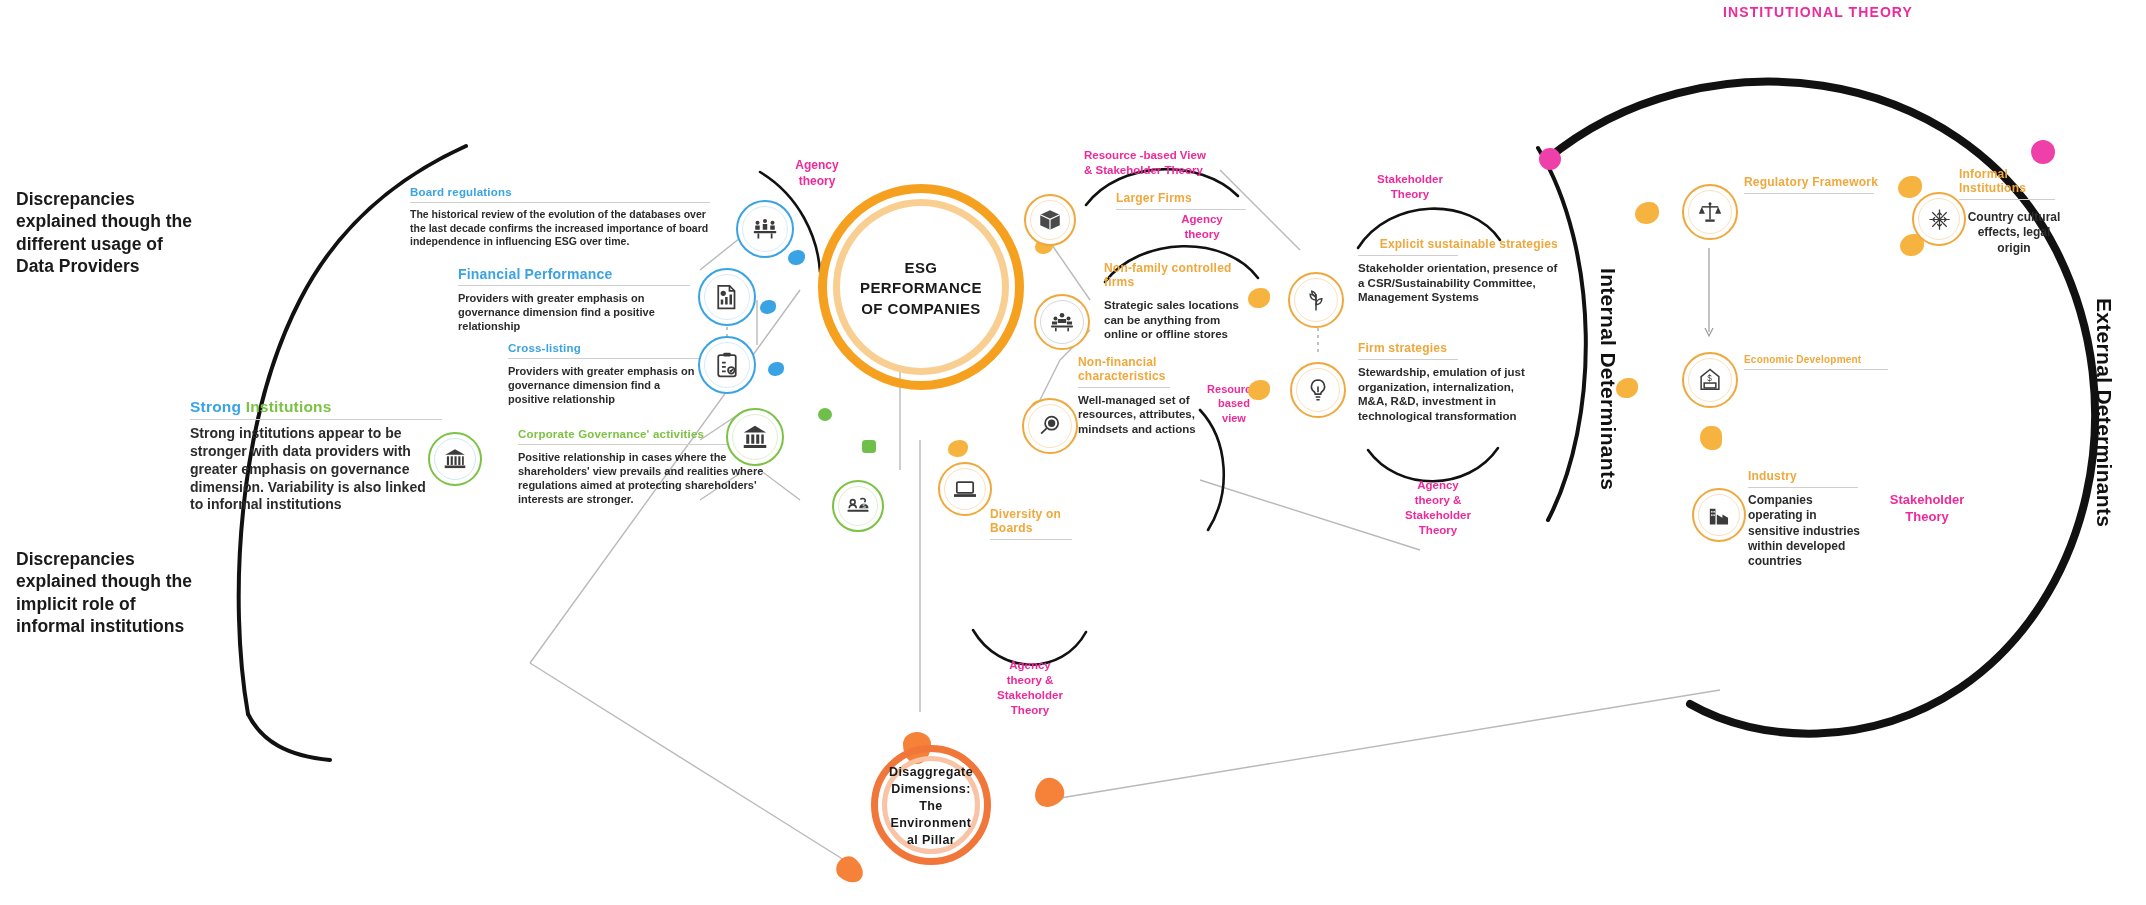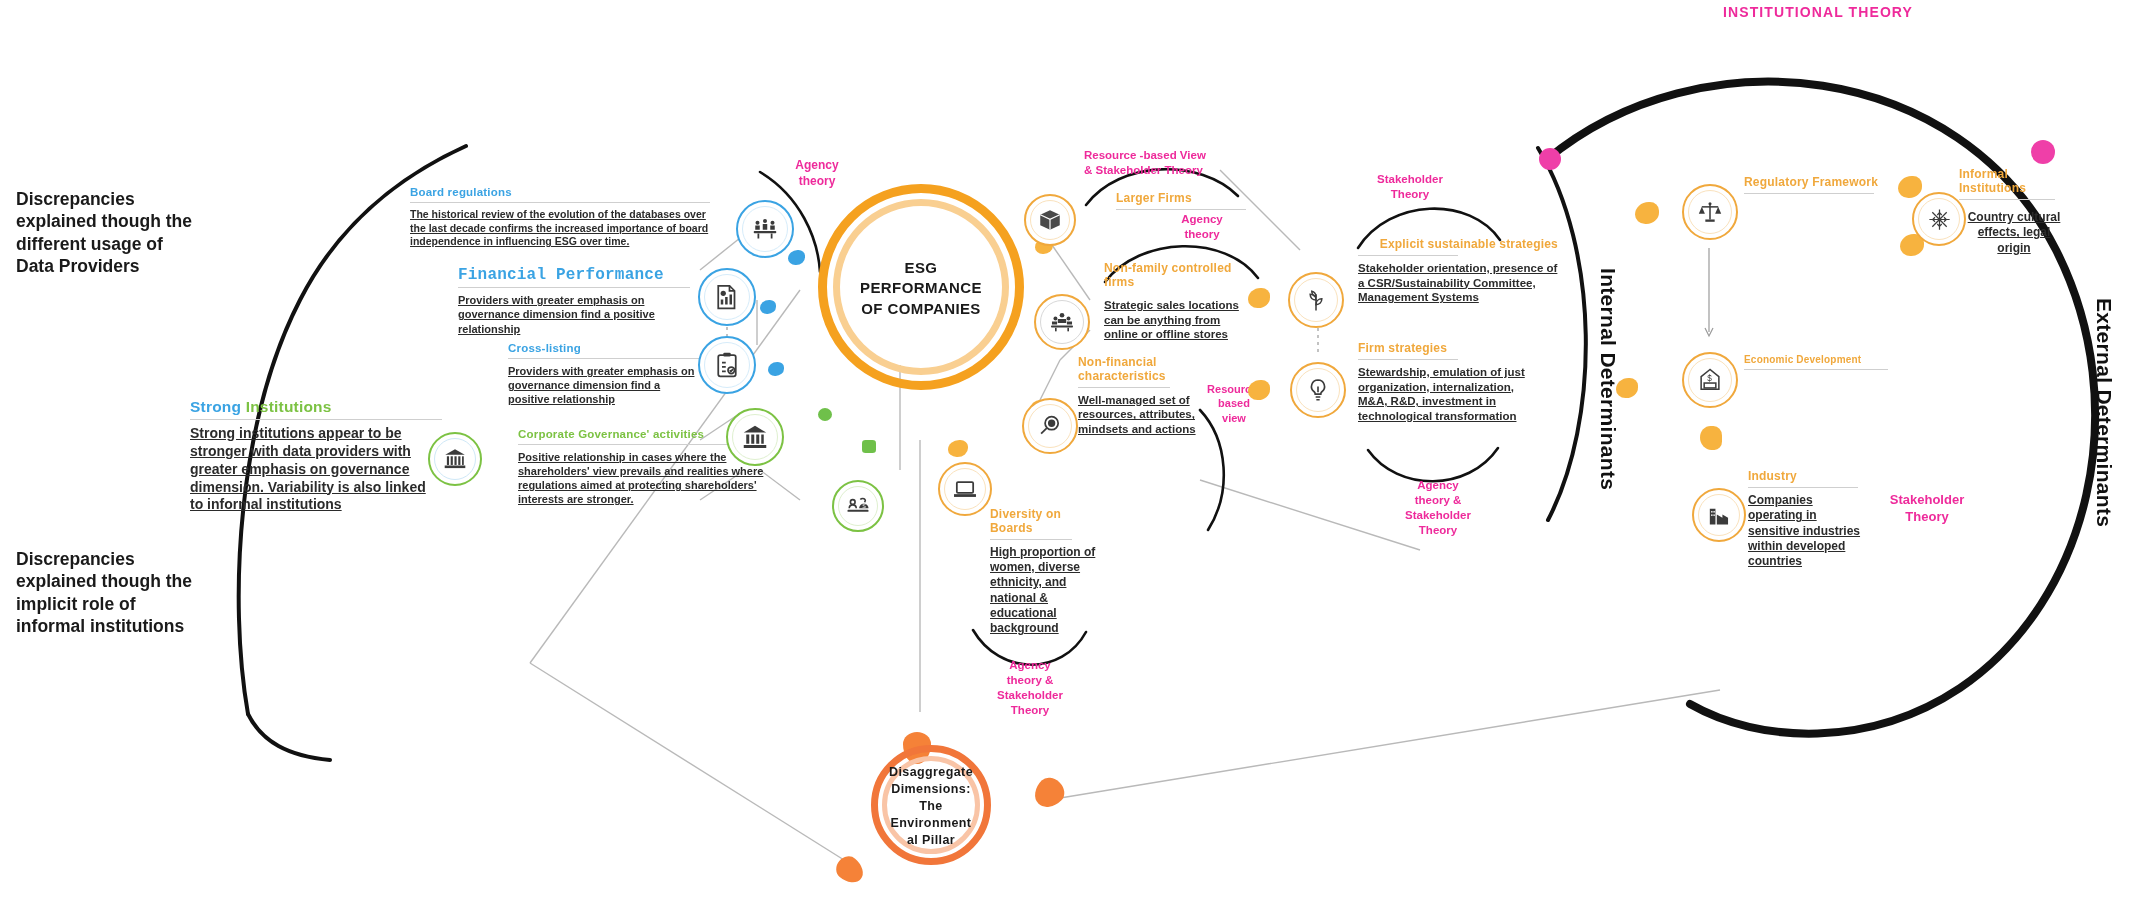--- a/index.html
+++ b/index.html
@@ -6,21 +6,21 @@
   body{width:2146px;height:905px;position:relative;overflow:hidden;
        font-family:"Liberation Sans","DejaVu Sans",sans-serif;color:#231f20;}
   #stage{position:absolute;inset:0;width:2146px;height:905px;}
   svg.layer{position:absolute;left:0;top:0;width:2146px;height:905px;pointer-events:none;}
 
   .abs{position:absolute;}
 
   
   .hdr{font-weight:700;letter-spacing:.2px;line-height:1.15;}
   .rule{height:1px;background:#cfcfcf;margin:3px 0 5px 0;}
-  .body{font-weight:700;color:#2b2b2b;line-height:1.28;text-decoration:underline;}
+  .body{font-weight:700;color:#2b2b2b;line-height:1.28;}
 
   .c-blue{color:#3aa3e3;}
   .c-green{color:#7cc243;}
   .c-orange{color:#f0a83c;}
 
   .bigleft{font-weight:700;font-size:17.5px;line-height:1.28;color:#1a1a1a;width:180px;}
 
   .theory{color:#ee2a9b;font-weight:700;font-size:12.5px;line-height:1.3;text-align:center;}
 
   
@@ -140,21 +140,21 @@
     </svg>
   </div>
 
   <div class="abs" style="left:410px;top:186px;width:300px;">
     <div class="hdr c-blue" style="font-size:11.5px;">Board regulations</div>
     <div class="rule"></div>
     <div class="body" style="font-size:10.5px;">The historical review of the evolution of the databases over the last decade confirms the increased importance of board independence in influencing ESG over time.</div>
   </div>
 
   <div class="abs" style="left:458px;top:266px;width:232px;">
-    <div class="hdr c-blue" style="font-size:16px;font-family:Liberation Mono, monospace;">Financial Performance</div>
+    <div class="hdr c-blue" style="font-size:14px;">Financial Performance</div>
     <div class="rule"></div>
     <div class="body" style="font-size:11px;">Providers with greater emphasis on governance dimension find a positive relationship</div>
   </div>
 
   <div class="abs" style="left:508px;top:342px;width:196px;">
     <div class="hdr c-blue" style="font-size:11.5px;">Cross-listing</div>
     <div class="rule"></div>
     <div class="body" style="font-size:11px;">Providers with greater emphasis on governance dimension find a positive relationship</div>
   </div>
 
@@ -307,21 +307,20 @@
     <div class="body" style="font-size:11.5px;">Well-managed set of resources, attributes, mindsets and actions</div>
   </div>
 
   <div class="abs" style="left:1194px;top:382px;width:80px;">
     <div class="theory" style="font-size:11px;">Resource-<br>based<br>view</div>
   </div>
 
   <div class="abs" style="left:990px;top:508px;width:110px;">
     <div class="hdr c-orange" style="font-size:12px;">Diversity on Boards</div>
     <div class="rule" style="width:82px;"></div>
-    <div class="body" style="font-size:12px;">High proportion of women, diverse ethnicity, and national &amp; educational background</div>
   </div>
   <div class="abs" style="left:978px;top:658px;width:104px;">
     <div class="theory" style="font-size:11.5px;">Agency<br>theory &amp;<br>Stakeholder<br>Theory</div>
   </div>
 
   <div class="bub" style="left:1288px;top:272px;width:56px;height:56px;border:2px solid #f0a83c;">
     <div class="ring2" style="left:4px;top:4px;right:4px;bottom:4px;border:1.5px solid #fae2bd;"></div>
     <svg width="28" height="28" viewBox="0 0 24 24" fill="none" stroke="#3b3b3b" stroke-width="1.3">
       <path d="M12 21V7"></path>
         <path d="M12 12c-3 0-5-2-5-5 3 0 5 2 5 5z"></path>

